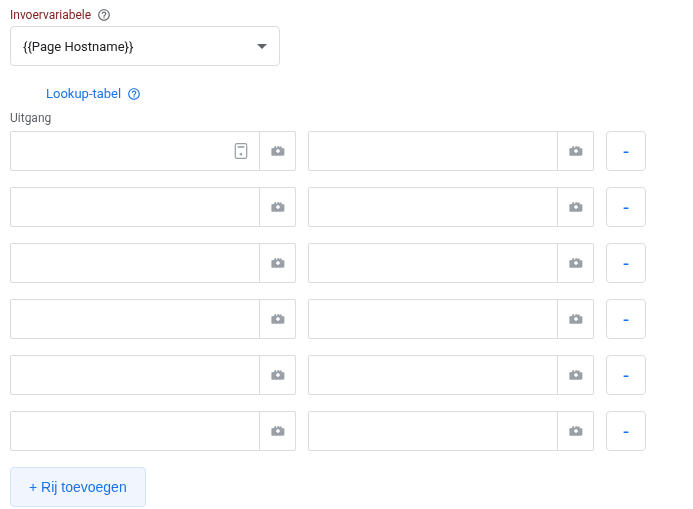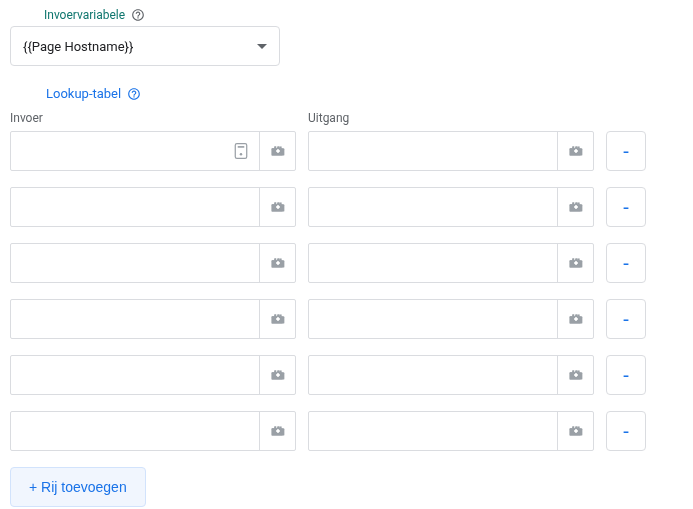--- a/index.html
+++ b/index.html
@@ -13,24 +13,23 @@
       padding: 8px 10px;
       width: 693px;
       height: 509px;
       font-size: 13px;
       color: #212121;
     }
     .label-row {
       display: flex;
       align-items: center;
       gap: 6px;
-      color: #0f766e;
+      color: #7f1d1d;
       font-size: 12px;
       margin-bottom: 4px;
-      margin-left: 34px;
     }
     .help-icon {
       width: 14px;
       height: 14px;
       display: inline-flex;
       align-items: center;
       justify-content: center;
     }
     .help-icon svg {
       width: 14px;
@@ -171,21 +170,20 @@
 <div class="lookup-link">
   <span>Lookup-tabel</span>
   <span class="help-icon">
     <svg viewBox="0 0 24 24">
         <path d="M11 18h2v-2h-2v2zm1-16C6.48 2 2 6.48 2 12s4.48 10 10 10 10-4.48 10-10S17.52 2 12 2zm0 18c-4.41 0-8-3.59-8-8s3.59-8 8-8 8 3.59 8 8-3.59 8-8 8zm0-14c-2.21 0-4 1.79-4 4h2c0-1.1.9-2 2-2s2 .9 2 2c0 2-3 1.75-3 5h2c0-2.25 3-2.5 3-5 0-2.21-1.79-4-4-4z"></path>
       </svg>
   </span>
 </div>
 
 <div class="columns-header">
-  <div class="col-label">Invoer</div>
   <div class="col-label">Uitgang</div>
 </div>
 
 <div class="rows" id="rows-container">
     <div class="row">
       <div class="input-wrap">
         <input type="text" style="">
         <div class="icon-cell">
           <svg width="18" height="20" viewBox="0 0 22 24">
             <use href="#meta-icon"></use>

